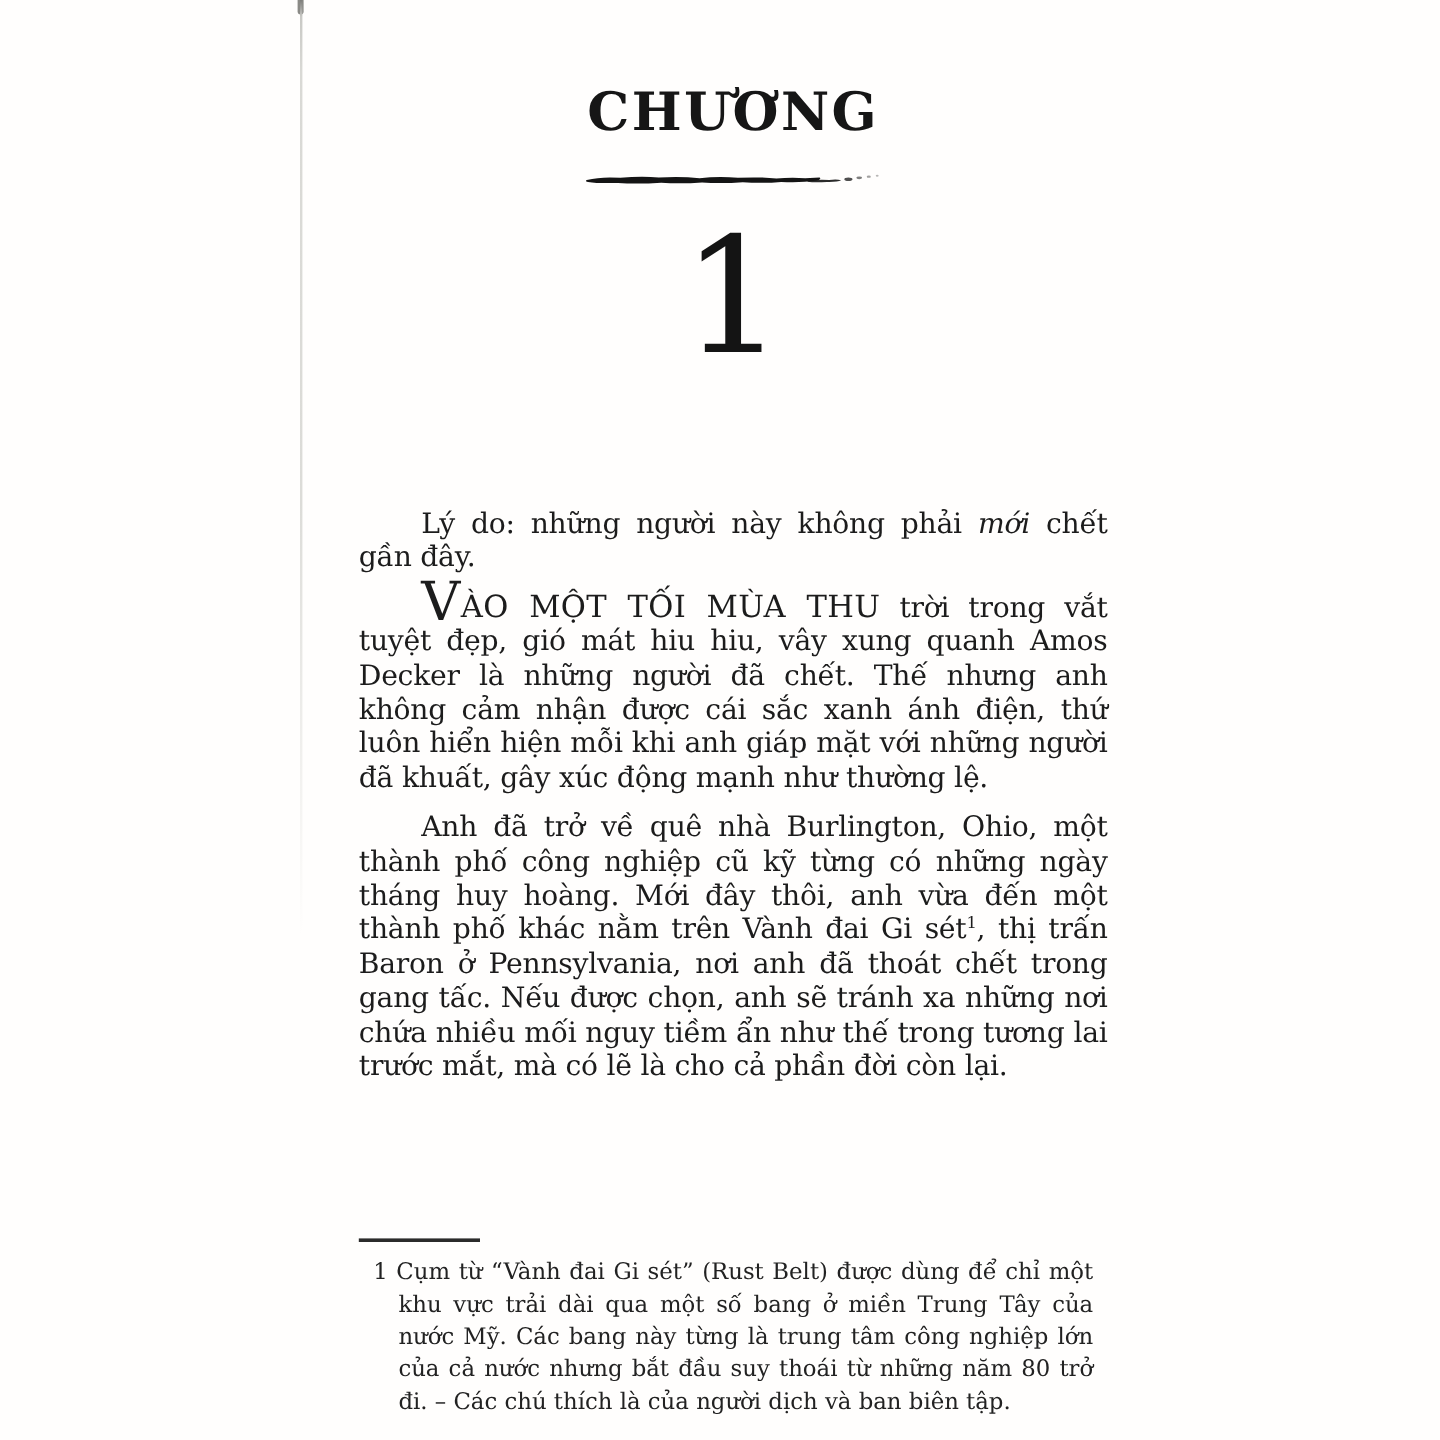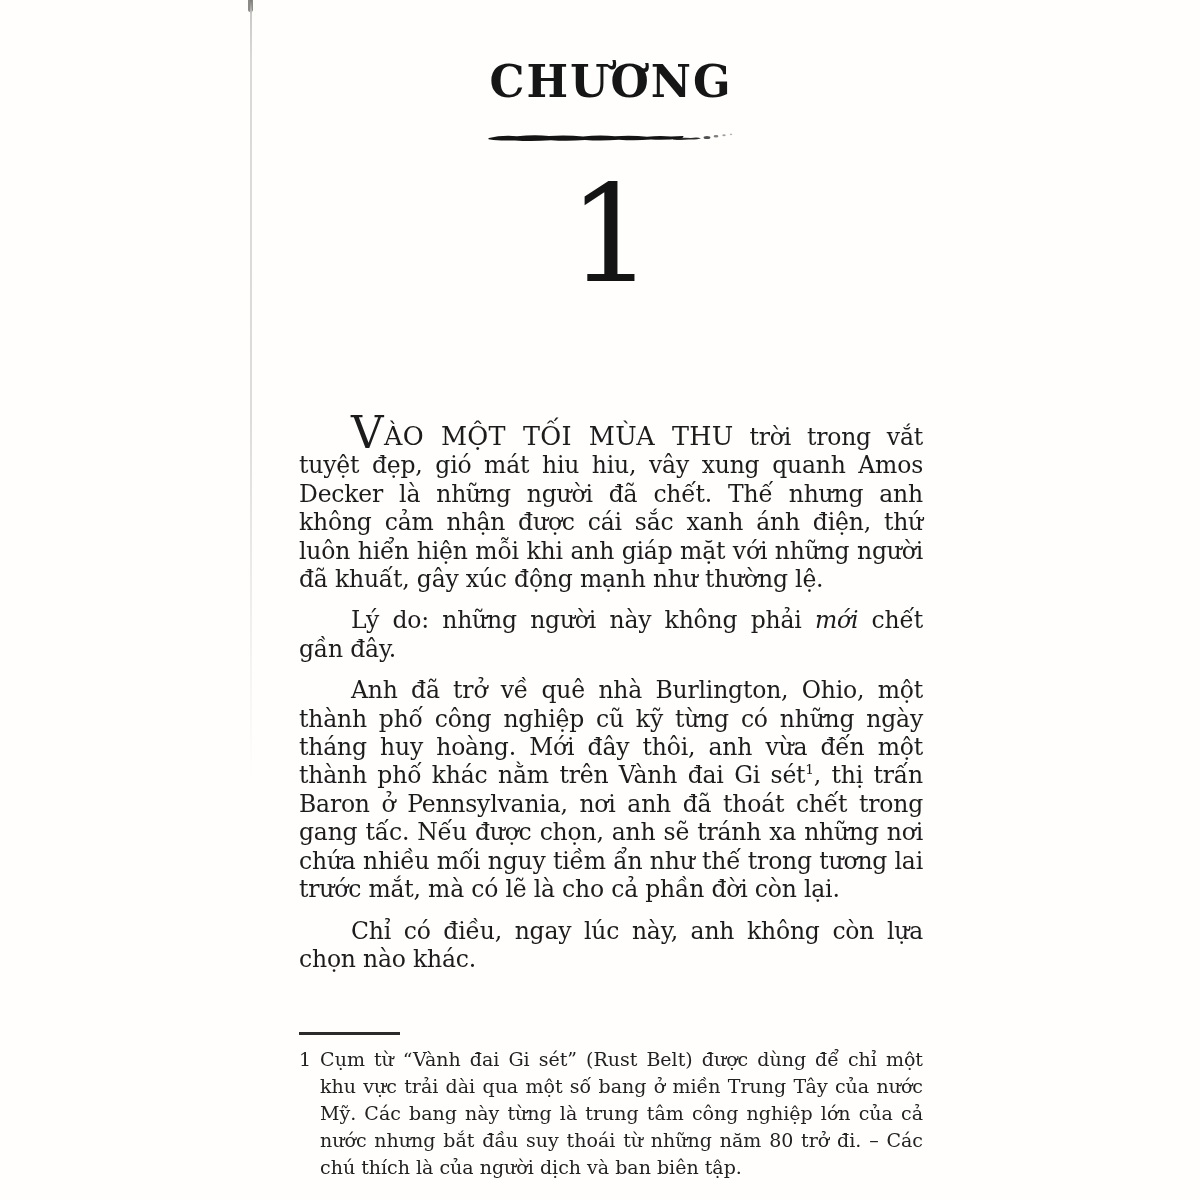--- a/index.html
+++ b/index.html
@@ -44,21 +44,21 @@
 
   
   .chapter-head {
     position: absolute;
     left: 299px;
     top: 58px;
     width: 624px;
     text-align: center;
   }
   .chapter-label {
-    margin: 0;
+    margin: 12px;
     font-size: 44px;
     font-weight: 700;
     letter-spacing: 2px;
     line-height: 1.1;
     color: #161616;
   }
   .brush-stroke {
     display: block;
     margin: 24px auto 0 auto;
     width: 248px;
@@ -114,21 +114,21 @@
     top: 1032px;
     width: 624px;
   }
   .footnote-rule {
     width: 101px;
     height: 3px;
     background: #2b2b2b;
     margin: 0 0 11px 0;
   }
   .footnote-text {
-    margin: 0;
+    margin: 12px;
     font-size: 19px;
     line-height: 27px;
     text-align: justify;
     padding-left: 21px;
     text-indent: -21px;
     color: #222222;
   }
 </style>
 </head>
 <body>
@@ -147,27 +147,26 @@
       <ellipse cx="220" cy="7.4" rx="3.4" ry="1.5" fill="#141414" opacity="0.75"></ellipse>
       <ellipse cx="229" cy="6.2" rx="2.4" ry="1.2" fill="#141414" opacity="0.55"></ellipse>
       <ellipse cx="237" cy="5.2" rx="1.7" ry="1" fill="#141414" opacity="0.4"></ellipse>
       <ellipse cx="244" cy="4.4" rx="1.2" ry="0.8" fill="#141414" opacity="0.3"></ellipse>
     </svg>
 
     <div class="chapter-number">1</div>
   </header>
 
   <main class="body-text">
+    <p><span>Lý do: những người này không phải </span><em>mới</em><span> chết gần đây.</span></p>
+
     <p><span class="drop-cap">V</span><span class="lead-caps">ÀO MỘT TỐI MÙA THU</span><span> trời trong vắt tuyệt đẹp, gió mát hiu hiu, vây xung quanh Amos Decker là những người đã chết. Thế nhưng anh không cảm nhận được cái sắc xanh ánh điện, thứ luôn hiển hiện mỗi khi anh giáp mặt với những người đã khuất, gây xúc động mạnh như thường lệ.</span></p>
-
-    <p><span>Lý do: những người này không phải </span><em>mới</em><span> chết gần đây.</span></p>
 
     <p><span>Anh đã trở về quê nhà Burlington, Ohio, một thành phố công nghiệp cũ kỹ từng có những ngày tháng huy hoàng. Mới đây thôi, anh vừa đến một thành phố khác nằm trên Vành đai Gi sét</span><span class="fn-ref">1</span><span>, thị trấn Baron ở Pennsylvania, nơi anh đã thoát chết trong gang tấc. Nếu được chọn, anh sẽ tránh xa những nơi chứa nhiều mối nguy tiềm ẩn như thế trong tương lai trước mắt, mà có lẽ là cho cả phần đời còn lại.</span></p>
 
-    <p>Chỉ có điều, ngay lúc này, anh không còn lựa chọn nào khác.</p>
 
   </main>
 
   <footer class="footnote-block">
     <div class="footnote-rule"></div>
     <p class="footnote-text"><span>1</span> <span>Cụm từ “Vành đai Gi sét” (Rust Belt) được dùng để chỉ một khu vực trải dài qua một số bang ở miền Trung Tây của nước Mỹ. Các bang này từng là trung tâm công nghiệp lớn của cả nước nhưng bắt đầu suy thoái từ những năm 80 trở đi. – Các chú thích là của người dịch và ban biên tập.</span></p>
   </footer>
 
 </div>
 

